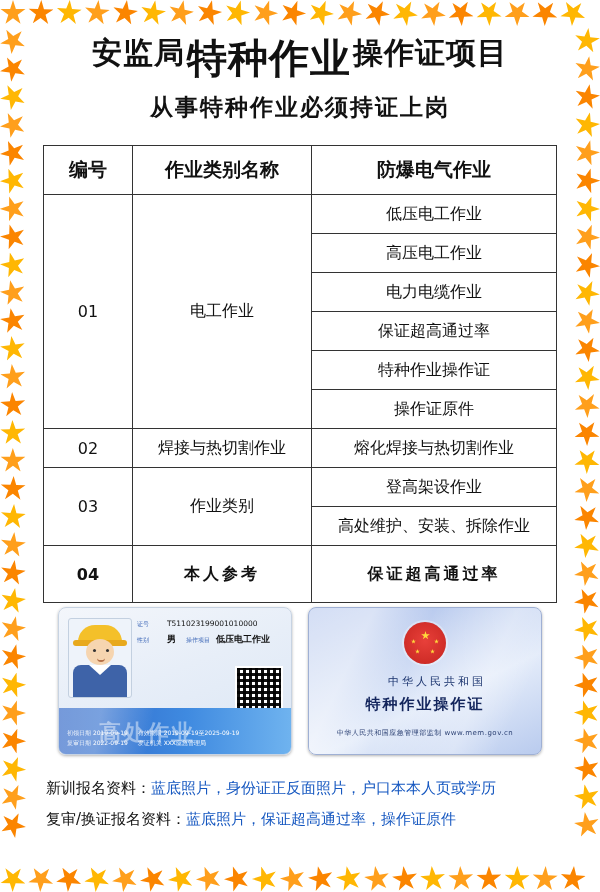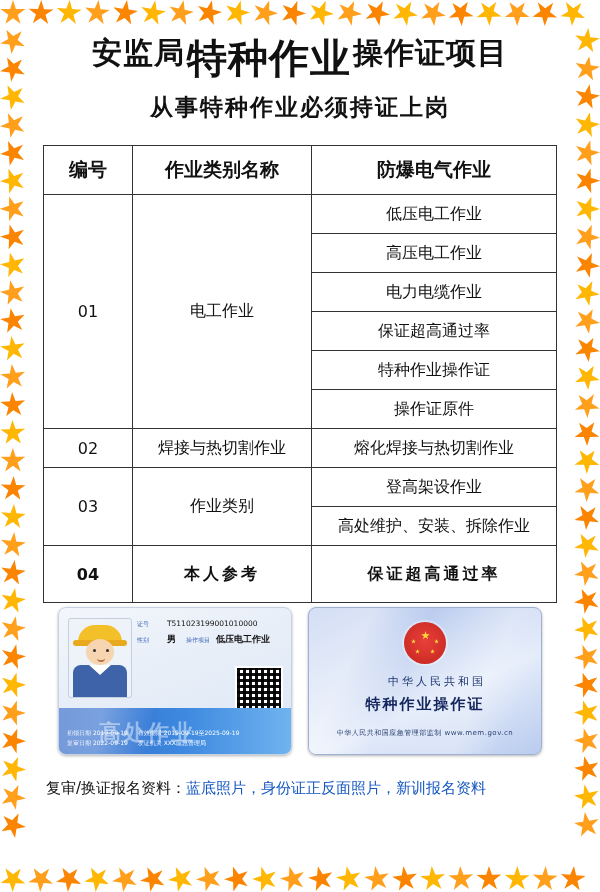--- a/index.html
+++ b/index.html
@@ -427,18 +427,21 @@
           <span class="s s5"></span>
         </div>
         <div class="c2-line1">中华人民共和国</div>
         <div class="c2-line2">特种作业操作证</div>
         <div class="c2-line3">中华人民共和国应急管理部监制 www.mem.gov.cn</div>
       </div>
     </div>
 
     <div class="notes">
       <div>
-        <span>复审/换证报名资料：</span><span class="blue">蓝底照片，身份证正反面照片，新训报名资料</span>
+        <span>新训报名资料：</span><span class="blue">蓝底照片，身份证正反面照片，户口本本人页或学历</span>
+      </div>
+      <div>
+        <span>复审/换证报名资料：</span><span class="blue">蓝底照片，保证超高通过率，操作证原件</span>
       </div>
     </div>
 
   </div>
 </div>
 
 </body></html>

